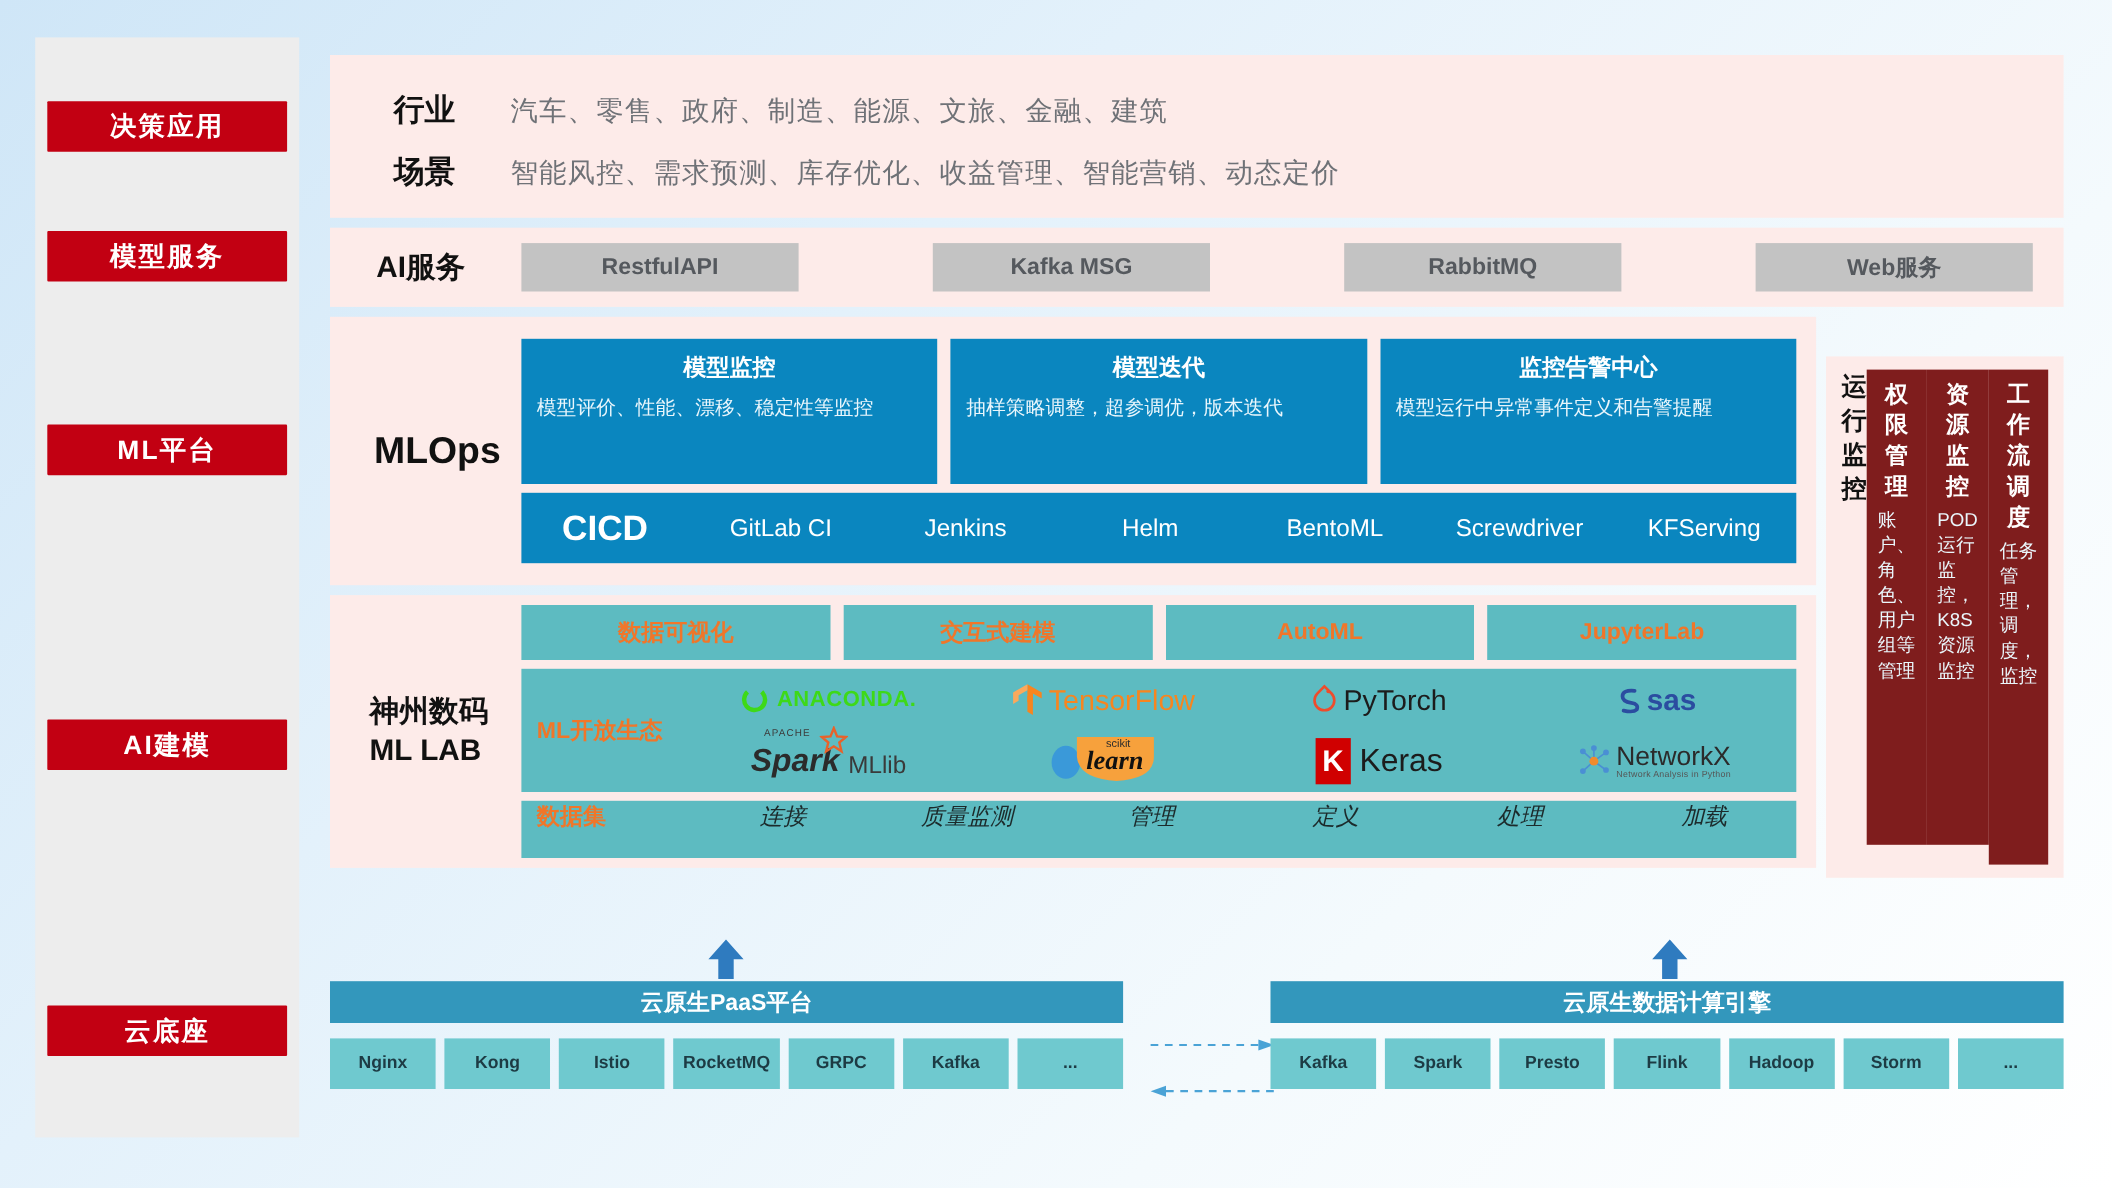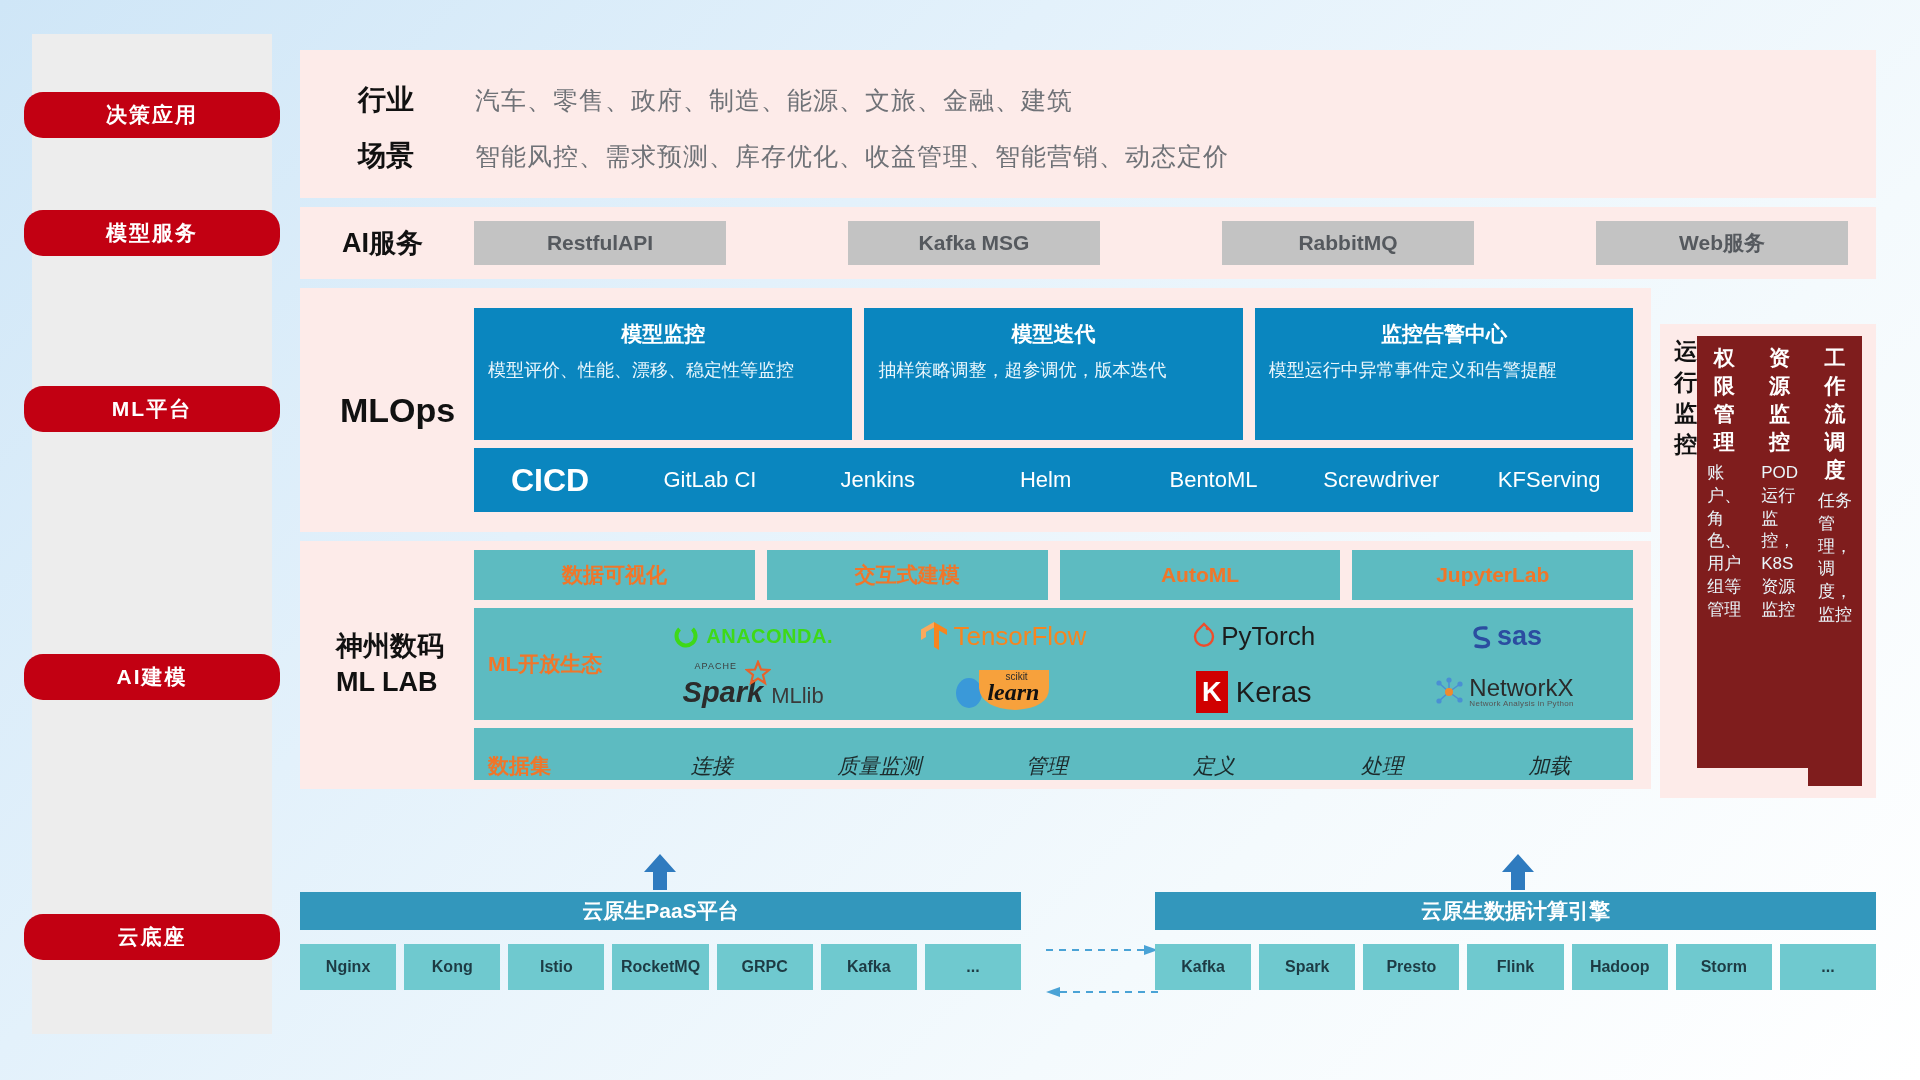--- a/index.html
+++ b/index.html
@@ -15,26 +15,26 @@
   
   .left-rail {
     position: absolute; left: 32px; top: 34px;
     width: 240px; height: 1000px;
     background: #ededed;
     display: flex; flex-direction: column;
     align-items: center;
   }
   .rail-badge {
     position: absolute;
-    width: 256px; height: 46px;
+    width: 218px; height: 46px;
     background: #c20012;
-    border-radius: 19px;
+    border-radius: 1px;
     color: #fff;
     font-weight: bold;
-    font-size: 21px;
+    font-size: 24px;
     letter-spacing: 2px;
     display: flex; align-items: center; justify-content: center;
     white-space: nowrap;
   }
 
   
   .main { position: absolute; left: 300px; top: 50px; width: 1576px; }
   .band {
     background: #fdebe9;
     display: flex; align-items: center;
@@ -43,21 +43,21 @@
   }
   .row-label {
     font-weight: bold;
     color: #111;
     flex: 0 0 auto;
     text-align: left;
   }
 
   
   .band-apps { height: 148px; padding: 0 18px; display: block; padding-top: 22px; }
-  .app-line { display: flex; align-items: center; height: 56px; gap: 11px; }
+  .app-line { display: flex; align-items: center; height: 56px; }
   .app-line .row-label { width: 146px; font-size: 28px; padding-left: 40px; }
   .app-line .app-text { font-size: 25px; color: #6f7277; letter-spacing: 1px; }
 
   
   .band-svc { height: 72px; padding: 0 18px; }
   .band-svc .row-label { width: 146px; font-size: 27px; padding-left: 24px; }
   .svc-track { display: flex; flex: 1; gap: 0; justify-content: space-between; padding: 0 10px; }
   .svc-chip {
     background: #c3c3c3;
     color: #55595e;
@@ -116,21 +116,21 @@
   }
   .eco-label { color: #f0762a; font-weight: bold; font-size: 21px; width: 140px; flex: 0 0 auto; }
   .eco-grid {
     flex: 1;
     display: grid; grid-template-columns: repeat(4, 1fr); grid-template-rows: 1fr 1fr;
     align-items: center; justify-items: center;
     height: 100%;
   }
   .dataset-row {
     background: #5dbbc1; height: 52px;
-    display: flex; align-items: flex-end; padding-left: 14px;
+    display: flex; align-items: flex-start; padding-left: 14px;
   }
   .dataset-label { color: #f0762a; font-weight: bold; font-size: 21px; width: 140px; flex: 0 0 auto; }
   .dataset-items { flex: 1; display: flex; font-style: italic; }
   .dataset-item { flex: 1; text-align: center; font-size: 21px; color: #1c2a2b; }
 
   
   .mon-panel {
     flex: 0 0 200px;
     background: #fdebe9;
     padding: 12px 14px;

